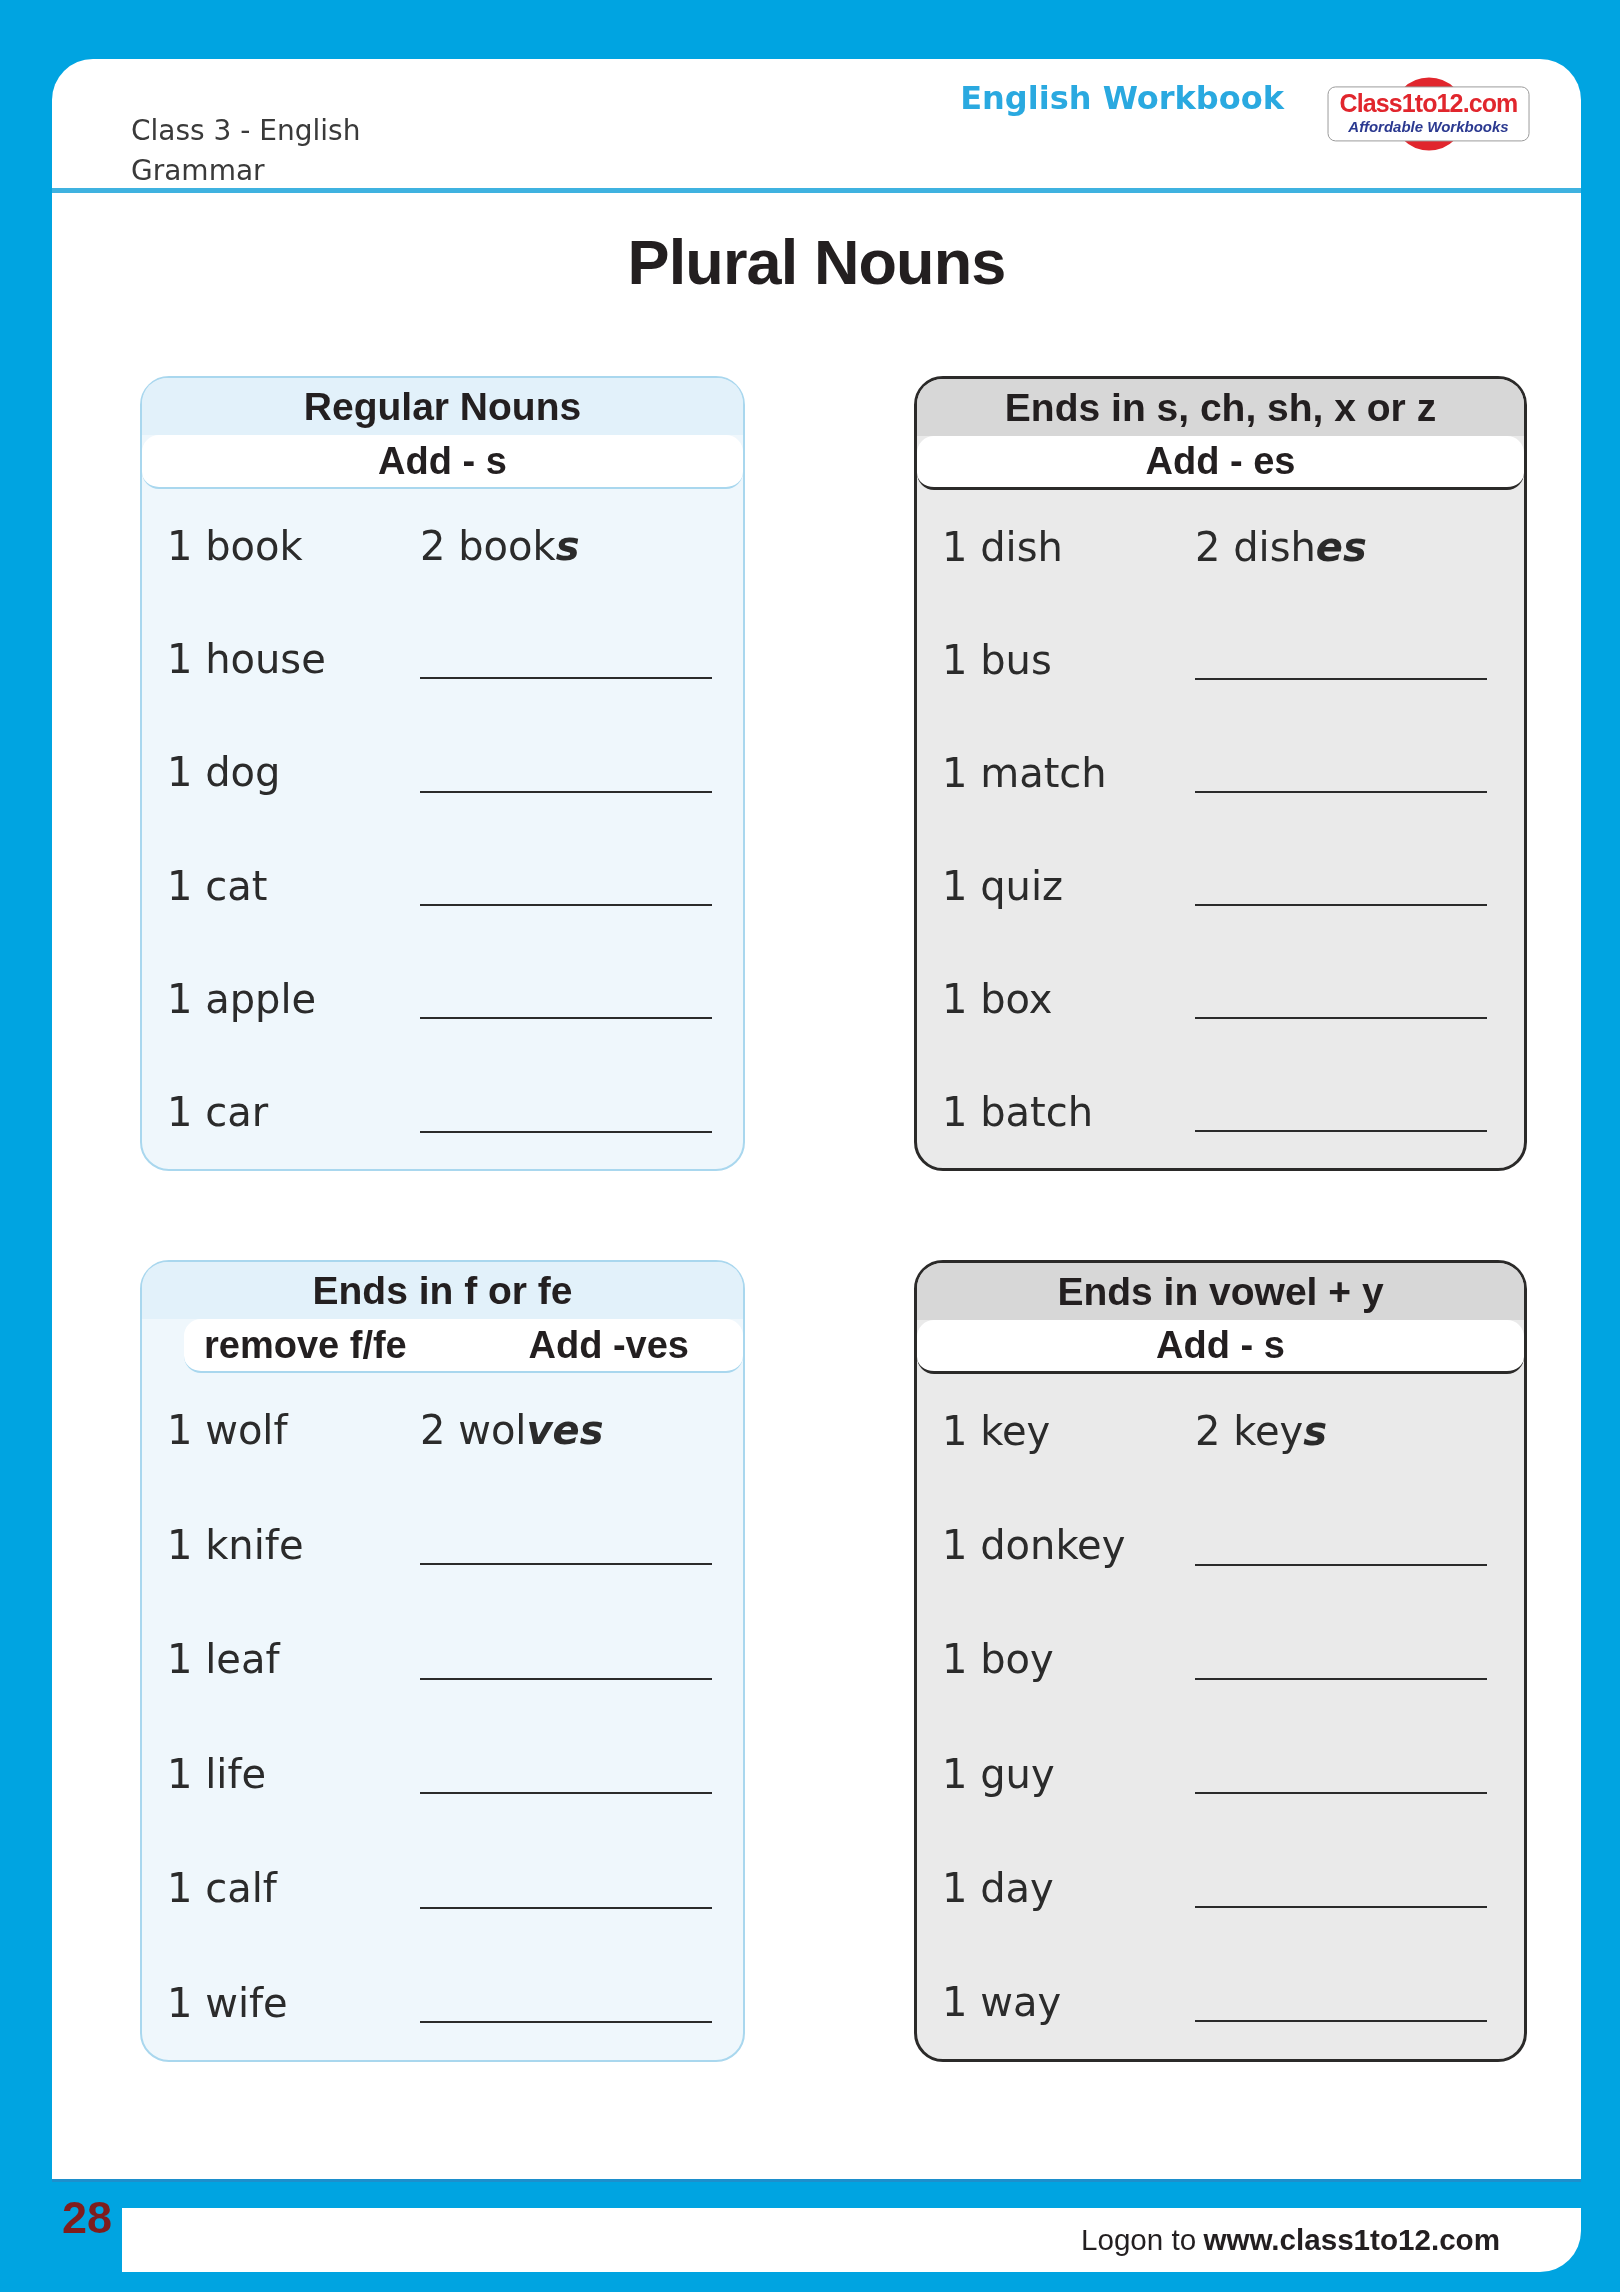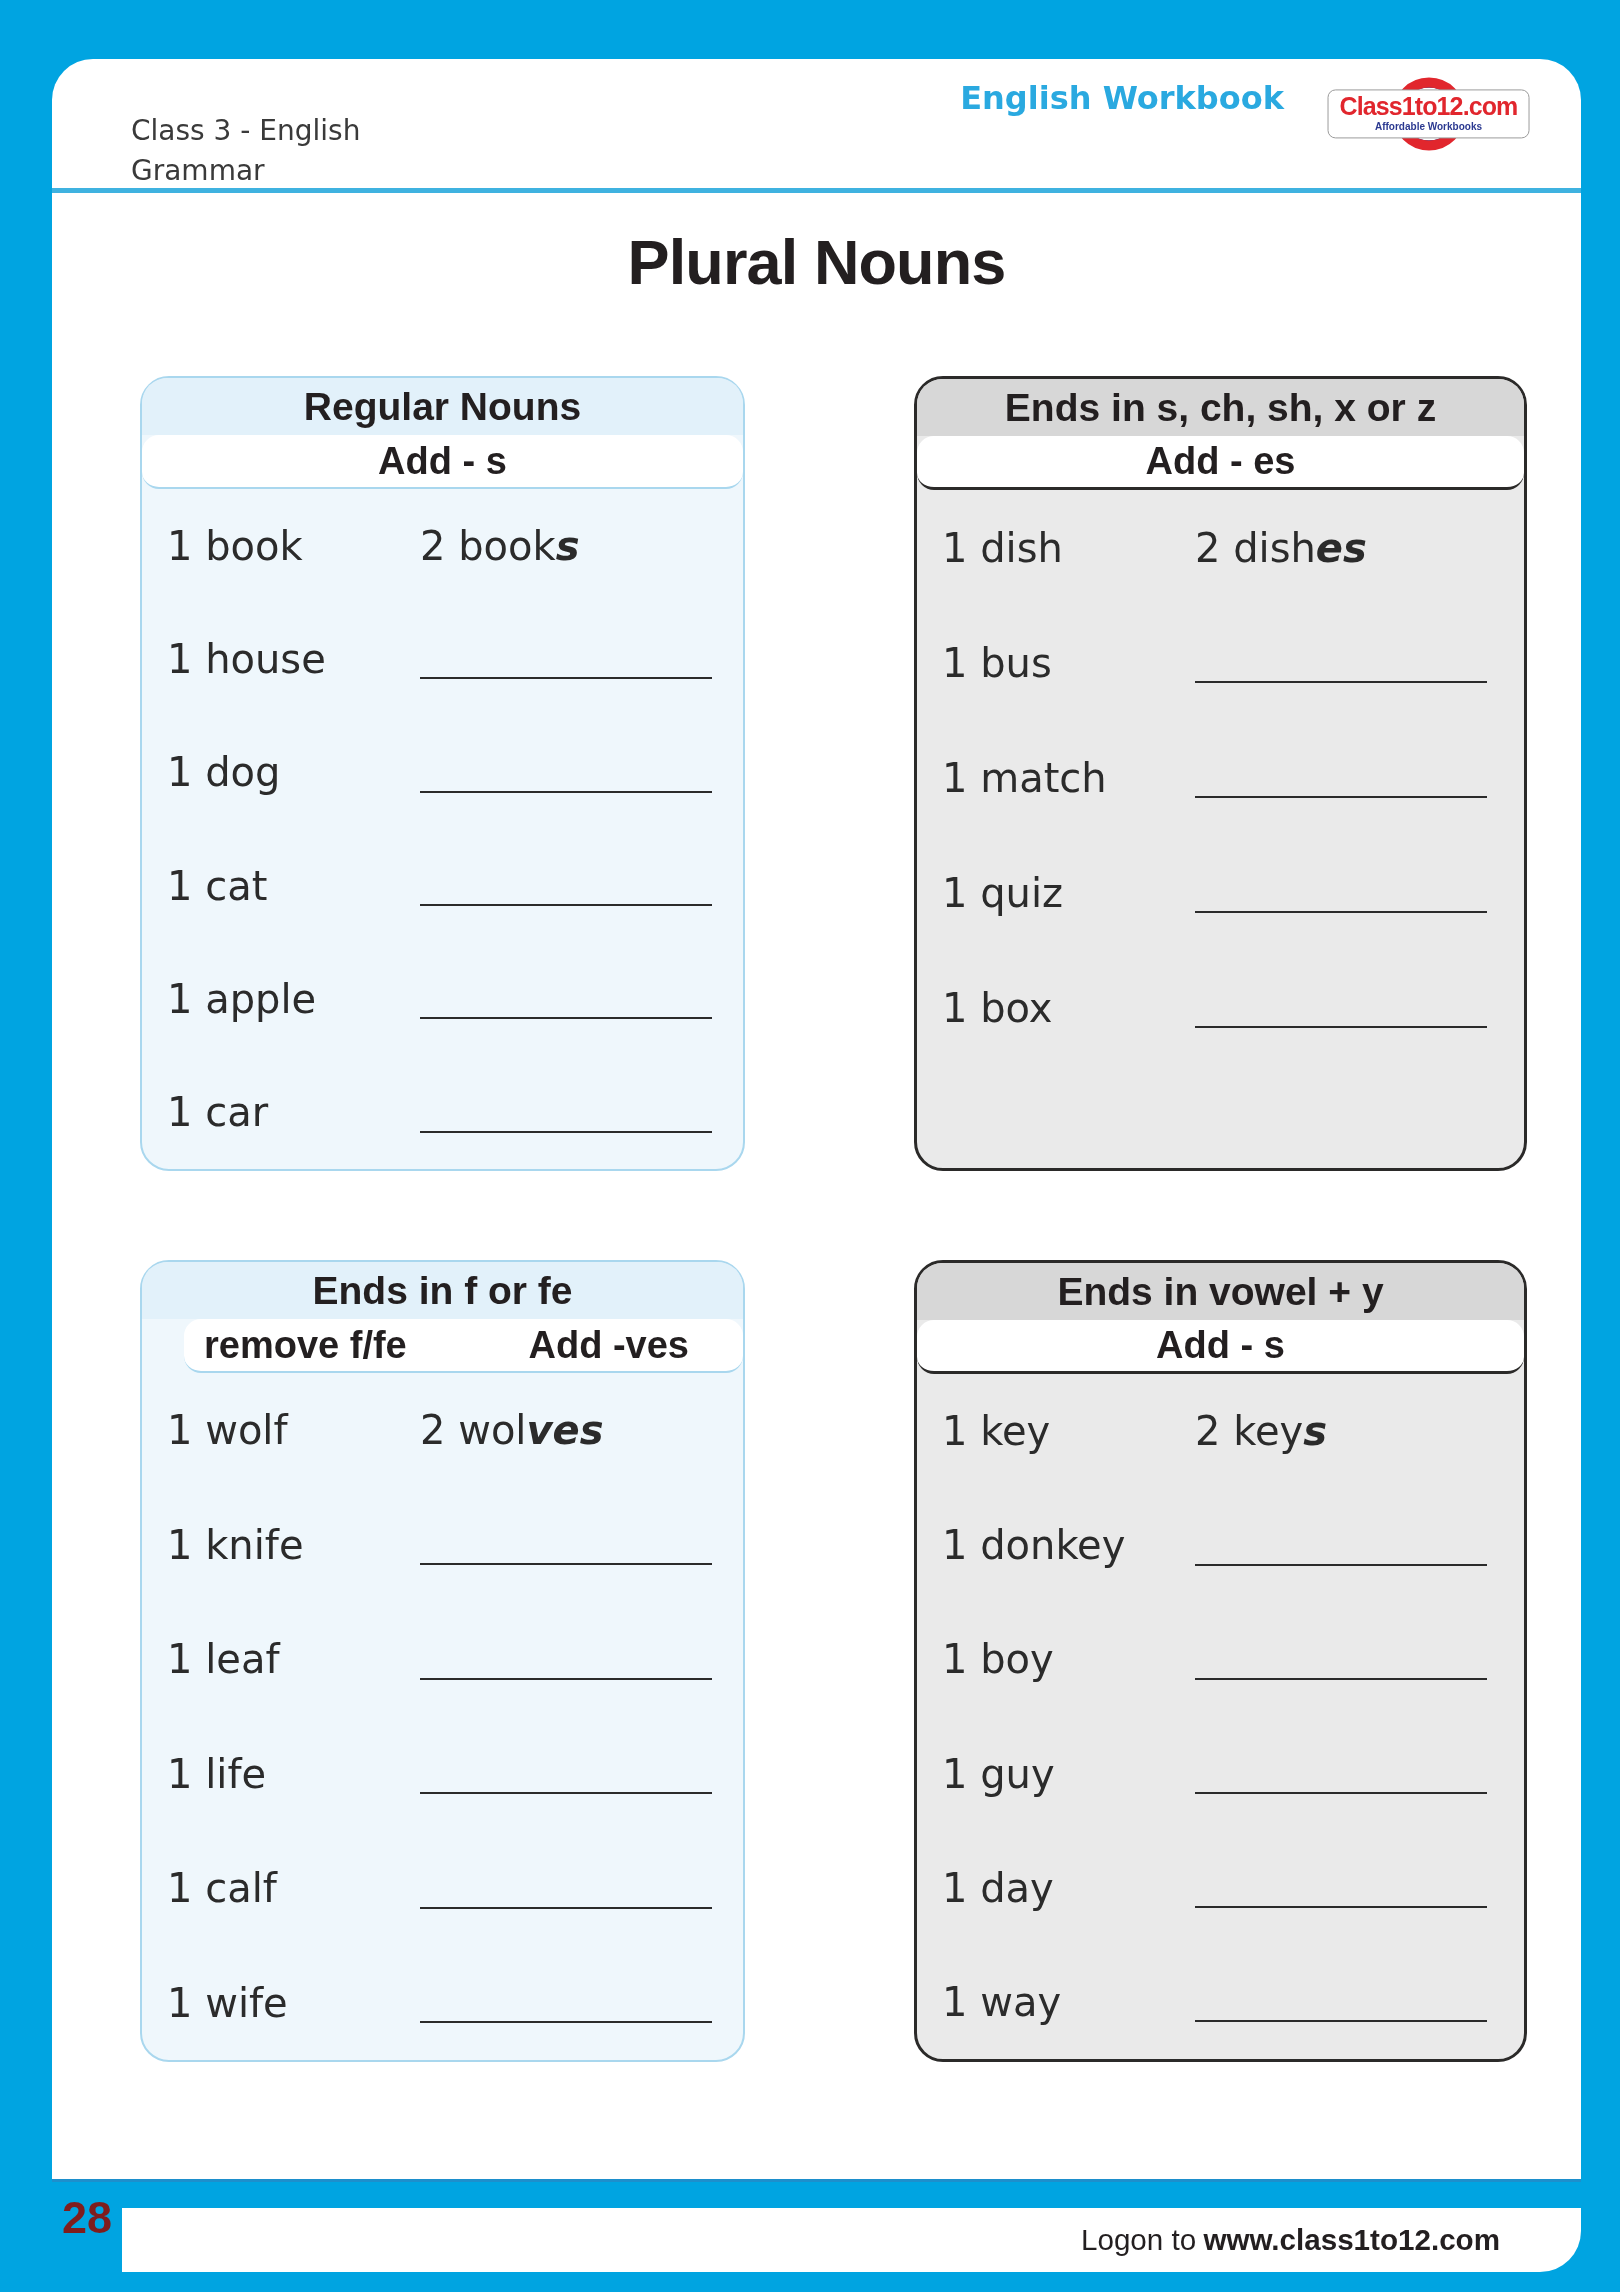--- a/index.html
+++ b/index.html
@@ -41,21 +41,21 @@
     width: 73px; height: 73px; border-radius: 50%;
     background: #2B3990; border: 10.7px solid #E1262D;
     box-shadow: inset 0 0 0 2.7px #FFFFFF;
   }
   .logo-box {
     position: absolute; left: 50%; top: 50%; transform: translate(-50%,-50%);
     background: #FFFFFF; border: 1.8px solid #9B9B9B; border-radius: 8px;
     padding: 2.7px 11.6px 4.5px; text-align: center; white-space: nowrap;
   }
   .logo-site  { font-size: 25px; font-weight: bold; color: #E1262D; letter-spacing: -0.9px; }
-  .logo-tagline { font-size: 10px; font-weight: bold; color: #2B3990; }
+  .logo-tagline { font-size: 15px; font-weight: bold; color: #2B3990; font-style: italic; }
 
   .divider { position: absolute; left: 0; right: 0; top: 129px; height: 4.5px; background: #3FB2E0; }
 
   .sheet-title {
     position: absolute; left: 0; width: 100%; top: 167px;
     text-align: center;
     font-size: 63px; font-weight: 800; letter-spacing: -0.9px;
     color: #231F20;
   }
 
@@ -196,20 +196,24 @@
           <span class="blank"></span>
         </div>
         <div class="row">
           <span class="word">1 quiz</span>
           <span class="blank"></span>
         </div>
         <div class="row">
           <span class="word">1 box</span>
           <span class="blank"></span>
         </div>
+        <div class="row">
+          <span class="word">1 batch</span>
+          <span class="blank"></span>
+        </div>
       </div>
     </section>
 
     <section class="panel blue" id="panel-2">
       <div class="band-title">Ends in f or fe</div>
       <div class="band-sub split">
         <span>remove f/fe</span>
         <span>Add -ves</span>
       </div>
       <div class="rows">

